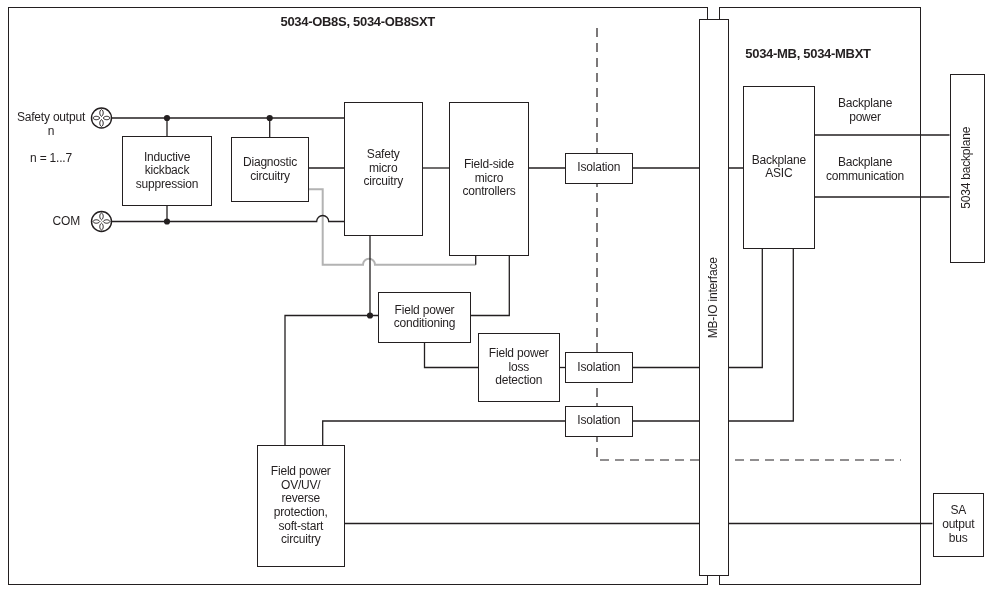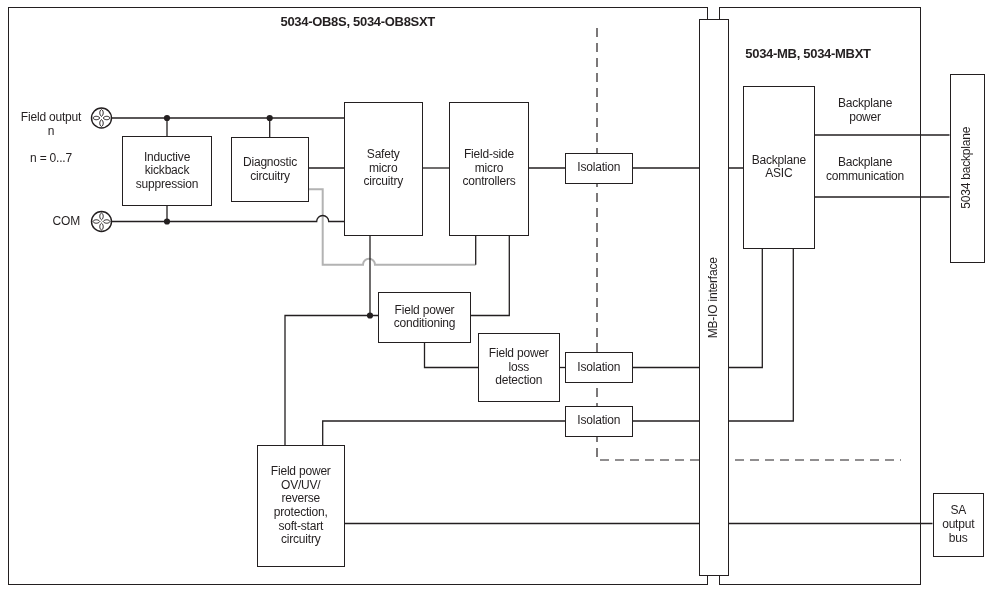--- a/index.html
+++ b/index.html
@@ -90,38 +90,38 @@
       <path d="M0,-1.6 C-2.3,-3.2 -2.3,-7.3 0,-8.6 C2.3,-7.3 2.3,-3.2 0,-1.6 Z" stroke-width="1" transform="rotate(270)"></path>
     </g>
   </svg>
 
   <div class="outer" style="left:8px;top:7px;width:699.5px;height:577.5px;"></div>
   <div class="outer" style="left:718.5px;top:7px;width:202px;height:577.5px;"></div>
 
   <div class="module-title" style="left:8px;top:14px;width:699.5px;">5034-OB8S, 5034-OB8SXT</div>
   <div class="module-title" style="left:707px;top:14px;width:202px;margin-top:32px;">5034-MB, 5034-MBXT</div>
 
-  <div class="freelabel t-center" style="left:11px;top:111px;width:80px;">Field output
+  <div class="freelabel t-center" style="left:11px;top:111px;width:80px;">Safety output
 n</div>
-  <div class="freelabel t-center" style="left:11px;top:152px;width:80px;">n = 0...7</div>
+  <div class="freelabel t-center" style="left:11px;top:152px;width:80px;">n = 1...7</div>
   <div class="freelabel t-right" style="left:0;top:215px;width:80px;">COM</div>
   <div class="freelabel t-center" style="left:815px;top:97px;width:100px;">Backplane
 power</div>
   <div class="freelabel t-center" style="left:815px;top:156px;width:100px;">Backplane
 communication</div>
 
   <div class="blk" style="left:122px;top:136px;width:90px;height:70px;">Inductive
 kickback
 suppression</div>
   <div class="blk" style="left:231px;top:137px;width:78px;height:65px;">Diagnostic
 circuitry</div>
   <div class="blk" style="left:344px;top:101.5px;width:78.5px;height:134px;">Safety
 micro
 circuitry</div>
-  <div class="blk" style="left:449px;top:101.5px;width:80px;height:134px;">Field-side
+  <div class="blk" style="left:449px;top:101.5px;width:80px;height:154px;">Field-side
 micro
 controllers</div>
   <div class="blk" style="left:565px;top:152.5px;width:67.5px;height:31px;">Isolation</div>
   <div class="blk" style="left:378px;top:292px;width:93px;height:50.5px;">Field power
 conditioning</div>
   <div class="blk" style="left:478px;top:333px;width:81.5px;height:69px;">Field power
 loss
 detection</div>
   <div class="blk" style="left:565px;top:352px;width:67.5px;height:31px;">Isolation</div>
   <div class="blk" style="left:565px;top:405.5px;width:67.5px;height:31px;">Isolation</div>

